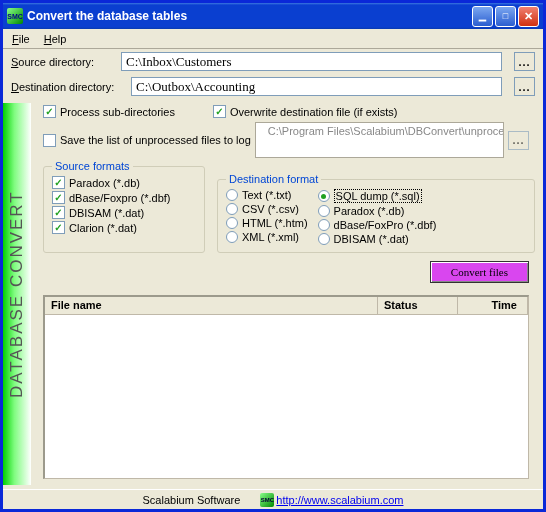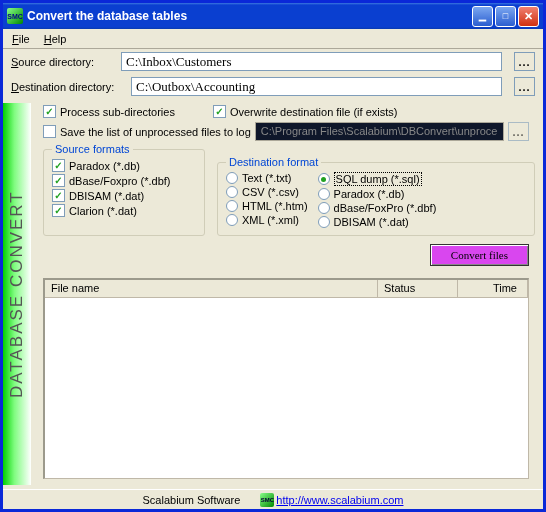--- a/index.html
+++ b/index.html
@@ -21,36 +21,36 @@
 .pathlabel.wlabel { width: 98px; text-align: left; }
 .pathinput { flex: 1; border: 1px solid #7f9db9; padding: 2px 4px; font-family: Tahoma; font-size: 13px; background: #fff; height: 19px; }
 .browsebtn { width: 21px; height: 19px; border: 1px solid #7f9db9; background: #ece9d8; display: flex; align-items: center; justify-content: center; cursor: pointer; font-weight: bold; letter-spacing: 1px; }
 .mainarea { flex: 1; display: flex; padding: 4px 8px 4px 0; gap: 6px; }
 .vstrip { width: 28px; background: linear-gradient(to right, #fff 0%, #7efc7e 60%, #00d000 100%); display: flex; align-items: center; justify-content: center; writing-mode: vertical-rl; transform: rotate(180deg); font-size: 17px; letter-spacing: 2px; color: #555; font-family: Arial; }
 .rside { flex: 1; display: flex; flex-direction: column; }
 .optrow { display: flex; align-items: center; gap: 4px; padding: 2px 6px; }
 .cbwrap { display: inline-flex; align-items: center; gap: 4px; cursor: pointer; }
 .cb { width: 13px; height: 13px; border: 1px solid #7f9db9; background: #fff; display: inline-flex; align-items: center; justify-content: center; }
 .cb.checked::after { content: "✓"; color: #21a121; font-size: 10px; font-weight: bold; line-height: 1; }
-.disabled-input { flex: 1; border: 1px solid #aca899; background: #0f172a; color: #888; padding: 2px 5px; font-size: 11px; height: 19px; overflow: hidden; white-space: nowrap; }
+.disabled-input { flex: 1; border: 1px solid #aca899; background: #ffffff; color: #888; padding: 2px 12px; font-size: 11px; height: 36px; overflow: hidden; white-space: nowrap; }
 .groupbox { border: 1px solid #d0cdb8; border-radius: 3px; margin: 6px 0 4px 6px; padding: 8px 2px 6px 8px; position: relative; }
 .groupbox > legend, .gtitle { position: absolute; top: -7px; left: 8px; background: #ece9d8; padding: 0 3px; color: #0046d5; }
 .fmtrow { display: flex; gap: 6px; }
 .srcbox { width: 162px; }
 .destbox { flex: 1; margin-top: 19px; }
 .fmtitem { display: flex; align-items: center; gap: 4px; padding: 1px 0; cursor: pointer; }
 .radio { width: 12px; height: 12px; border: 1px solid #7f9db9; border-radius: 50%; background: #fff; display: inline-flex; align-items: center; justify-content: center; }
 .radio.sel::after { content: ""; width: 5px; height: 5px; border-radius: 50%; background: #21a121; }
 .selbox { border: 1px dotted #000; padding: 0 1px; }
 .destcols { display: flex; gap: 10px; }
 .destcol { display: flex; flex-direction: column; }
 .convbtn { align-self: flex-end; margin: 4px 6px 8px 0; padding: 4px 20px; border: 1px solid #333; background: #d946ef; cursor: pointer; font-family: Tahoma; font-size: 11px; box-shadow: 1px 1px 0 #fff inset, -1px -1px 0 #888 inset; }
 .listarea { flex: 1; margin: 4px 6px 6px 6px; background: #fff; border: 1px solid #bfb8a8; border-top: 2px solid #9c9a8c; border-left: 2px solid #9c9a8c; display: flex; flex-direction: column; }
 .listhdr { display: flex; background: #ece9d8; border-bottom: 1px solid #bfb8a8; height: 18px; }
-.listhdr > div { border-right: 1px solid #bfb8a8; padding: 2px 6px; font-size: 11px; }
+.listhdr > div { border-right: 1px solid #bfb8a8; padding: 2px 6px; font-size: 11px; font-weight: bold; }
 .col-fn { flex: 1; text-align: left; }
 .col-st { width: 80px; text-align: left; }
 .col-tm { width: 70px; text-align: right; padding-right: 10px !important; }
 .listbody { flex: 1; background: #fff; }
 .statusbar { height: 20px; background: #ece9d8; border-top: 1px solid #fff; display: flex; align-items: center; justify-content: center; gap: 20px; font-size: 11px; }
 .link { color: #0000ee; text-decoration: underline; cursor: pointer; }
 .smicon { width: 14px; height: 14px; background: linear-gradient(135deg,#8f8,#080); display:inline-flex;align-items:center;justify-content:center;font-size:6px;color:#003;font-weight:bold;border-radius:2px;margin-right:2px; }
 </style>
 </head>
 <body>

